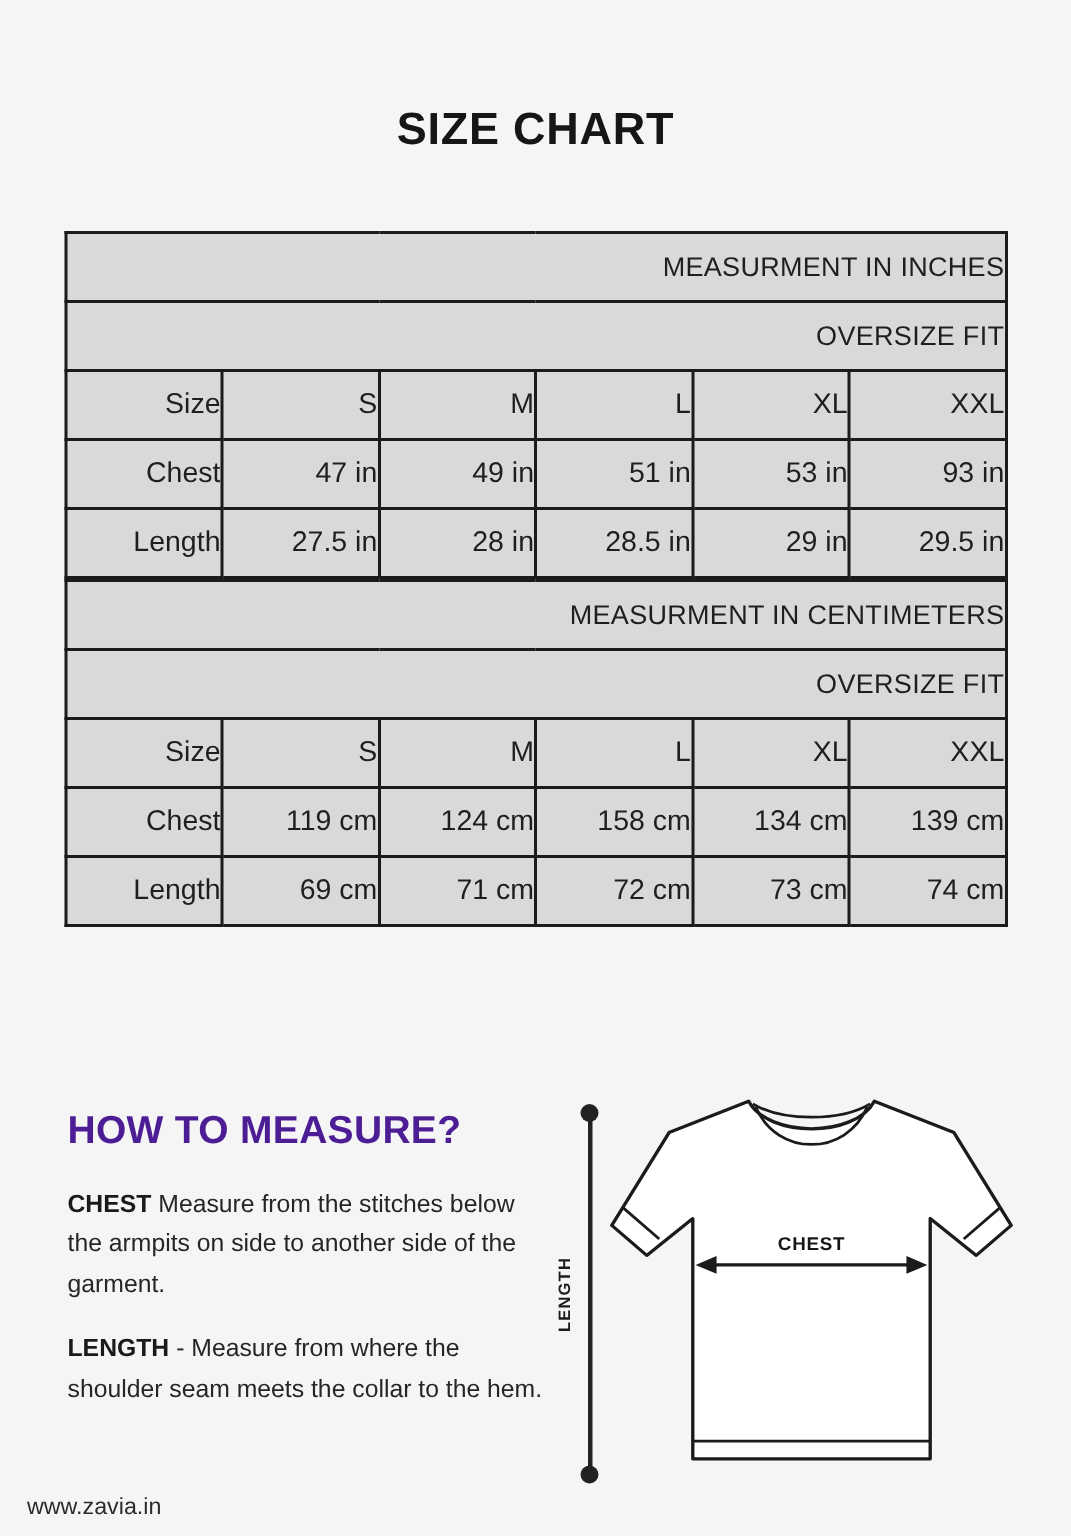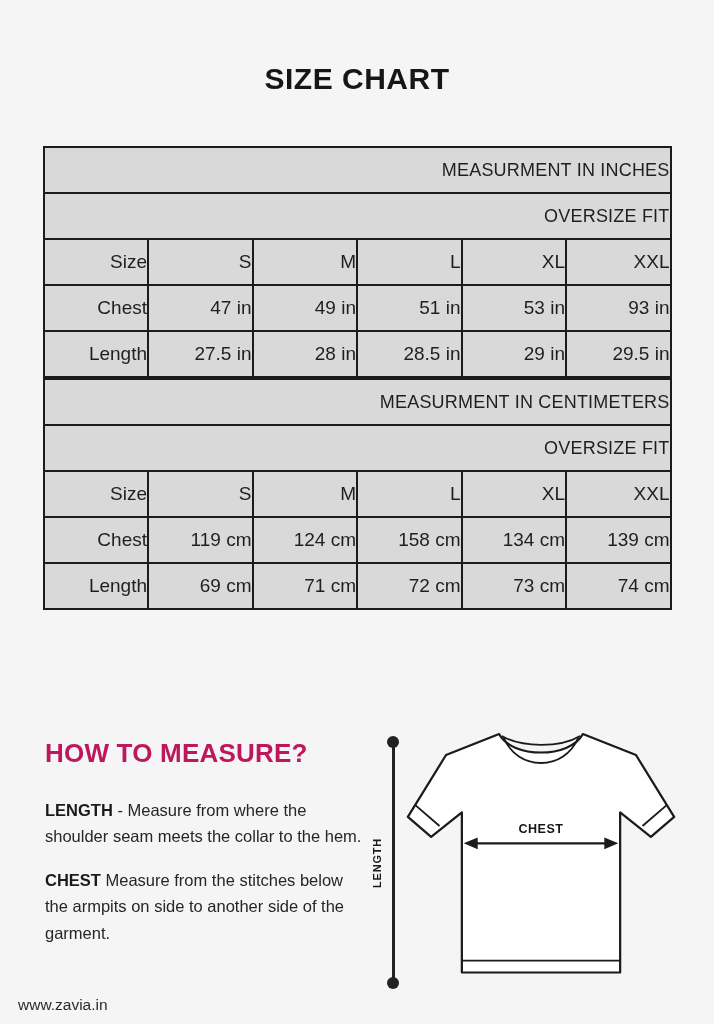--- a/index.html
+++ b/index.html
@@ -6,21 +6,21 @@
   html, body { margin: 0; padding: 0; }
   body {
     width: 714px; height: 1024px;
     position: relative;
     background: #f5f5f5;
     font-family: "Liberation Sans", sans-serif;
     color: #1f1f1f;
     overflow: hidden;
   }
   .page-title {
-    margin: 0; padding-top: 62px;
+    margin: 8px; padding-top: 62px;
     text-align: center;
     font-size: 30px; font-weight: bold;
     letter-spacing: 0.5px;
     color: #161616;
   }
   table.size-table {
     width: 629px;
     margin: 0 auto;
     border-collapse: collapse;
     table-layout: fixed;
@@ -37,24 +37,24 @@
     font-size: 19px;
     color: #1f1f1f;
   }
   table.size-table td.hdr { font-size: 18px; letter-spacing: 0.2px; }
   .how-section {
     position: absolute;
     left: 45px; top: 738px;
     width: 324px;
   }
   .how-section h2 {
-    margin: 0 0 28px 0;
+    margin: 0 0 21px 0;
     font-size: 26px; font-weight: bold;
     letter-spacing: 0.2px;
-    color: #be185d;
+    color: #4c1d95;
   }
   .how-section p {
     margin: 0 0 17px 0;
     font-size: 16.5px;
     line-height: 1.6;
     color: #262626;
   }
   .how-section p b { color: #1a1a1a; }
   .length-ruler {
     position: absolute;
@@ -183,22 +183,22 @@
     <td>71 cm</td>
     <td>72 cm</td>
     <td>73 cm</td>
     <td>74 cm</td>
   </tr>
 </tbody>
   </table>
 
 <div class="how-section">
   <h2>HOW TO MEASURE?</h2>
+  <p><b>CHEST</b><span> Measure from the stitches below the armpits on side to another side of the garment.</span></p>
   <p><b>LENGTH</b><span> - Measure from where the shoulder seam meets the collar to the hem.</span></p>
-  <p><b>CHEST</b><span> Measure from the stitches below the armpits on side to another side of the garment.</span></p>
 </div>
 
 <div class="length-ruler">
   <div class="ruler-dot top"></div>
   <div class="ruler-line"></div>
   <div class="ruler-dot bottom"></div>
   <span class="ruler-label">LENGTH</span>
 </div>
 
 <div class="shirt-wrap">

